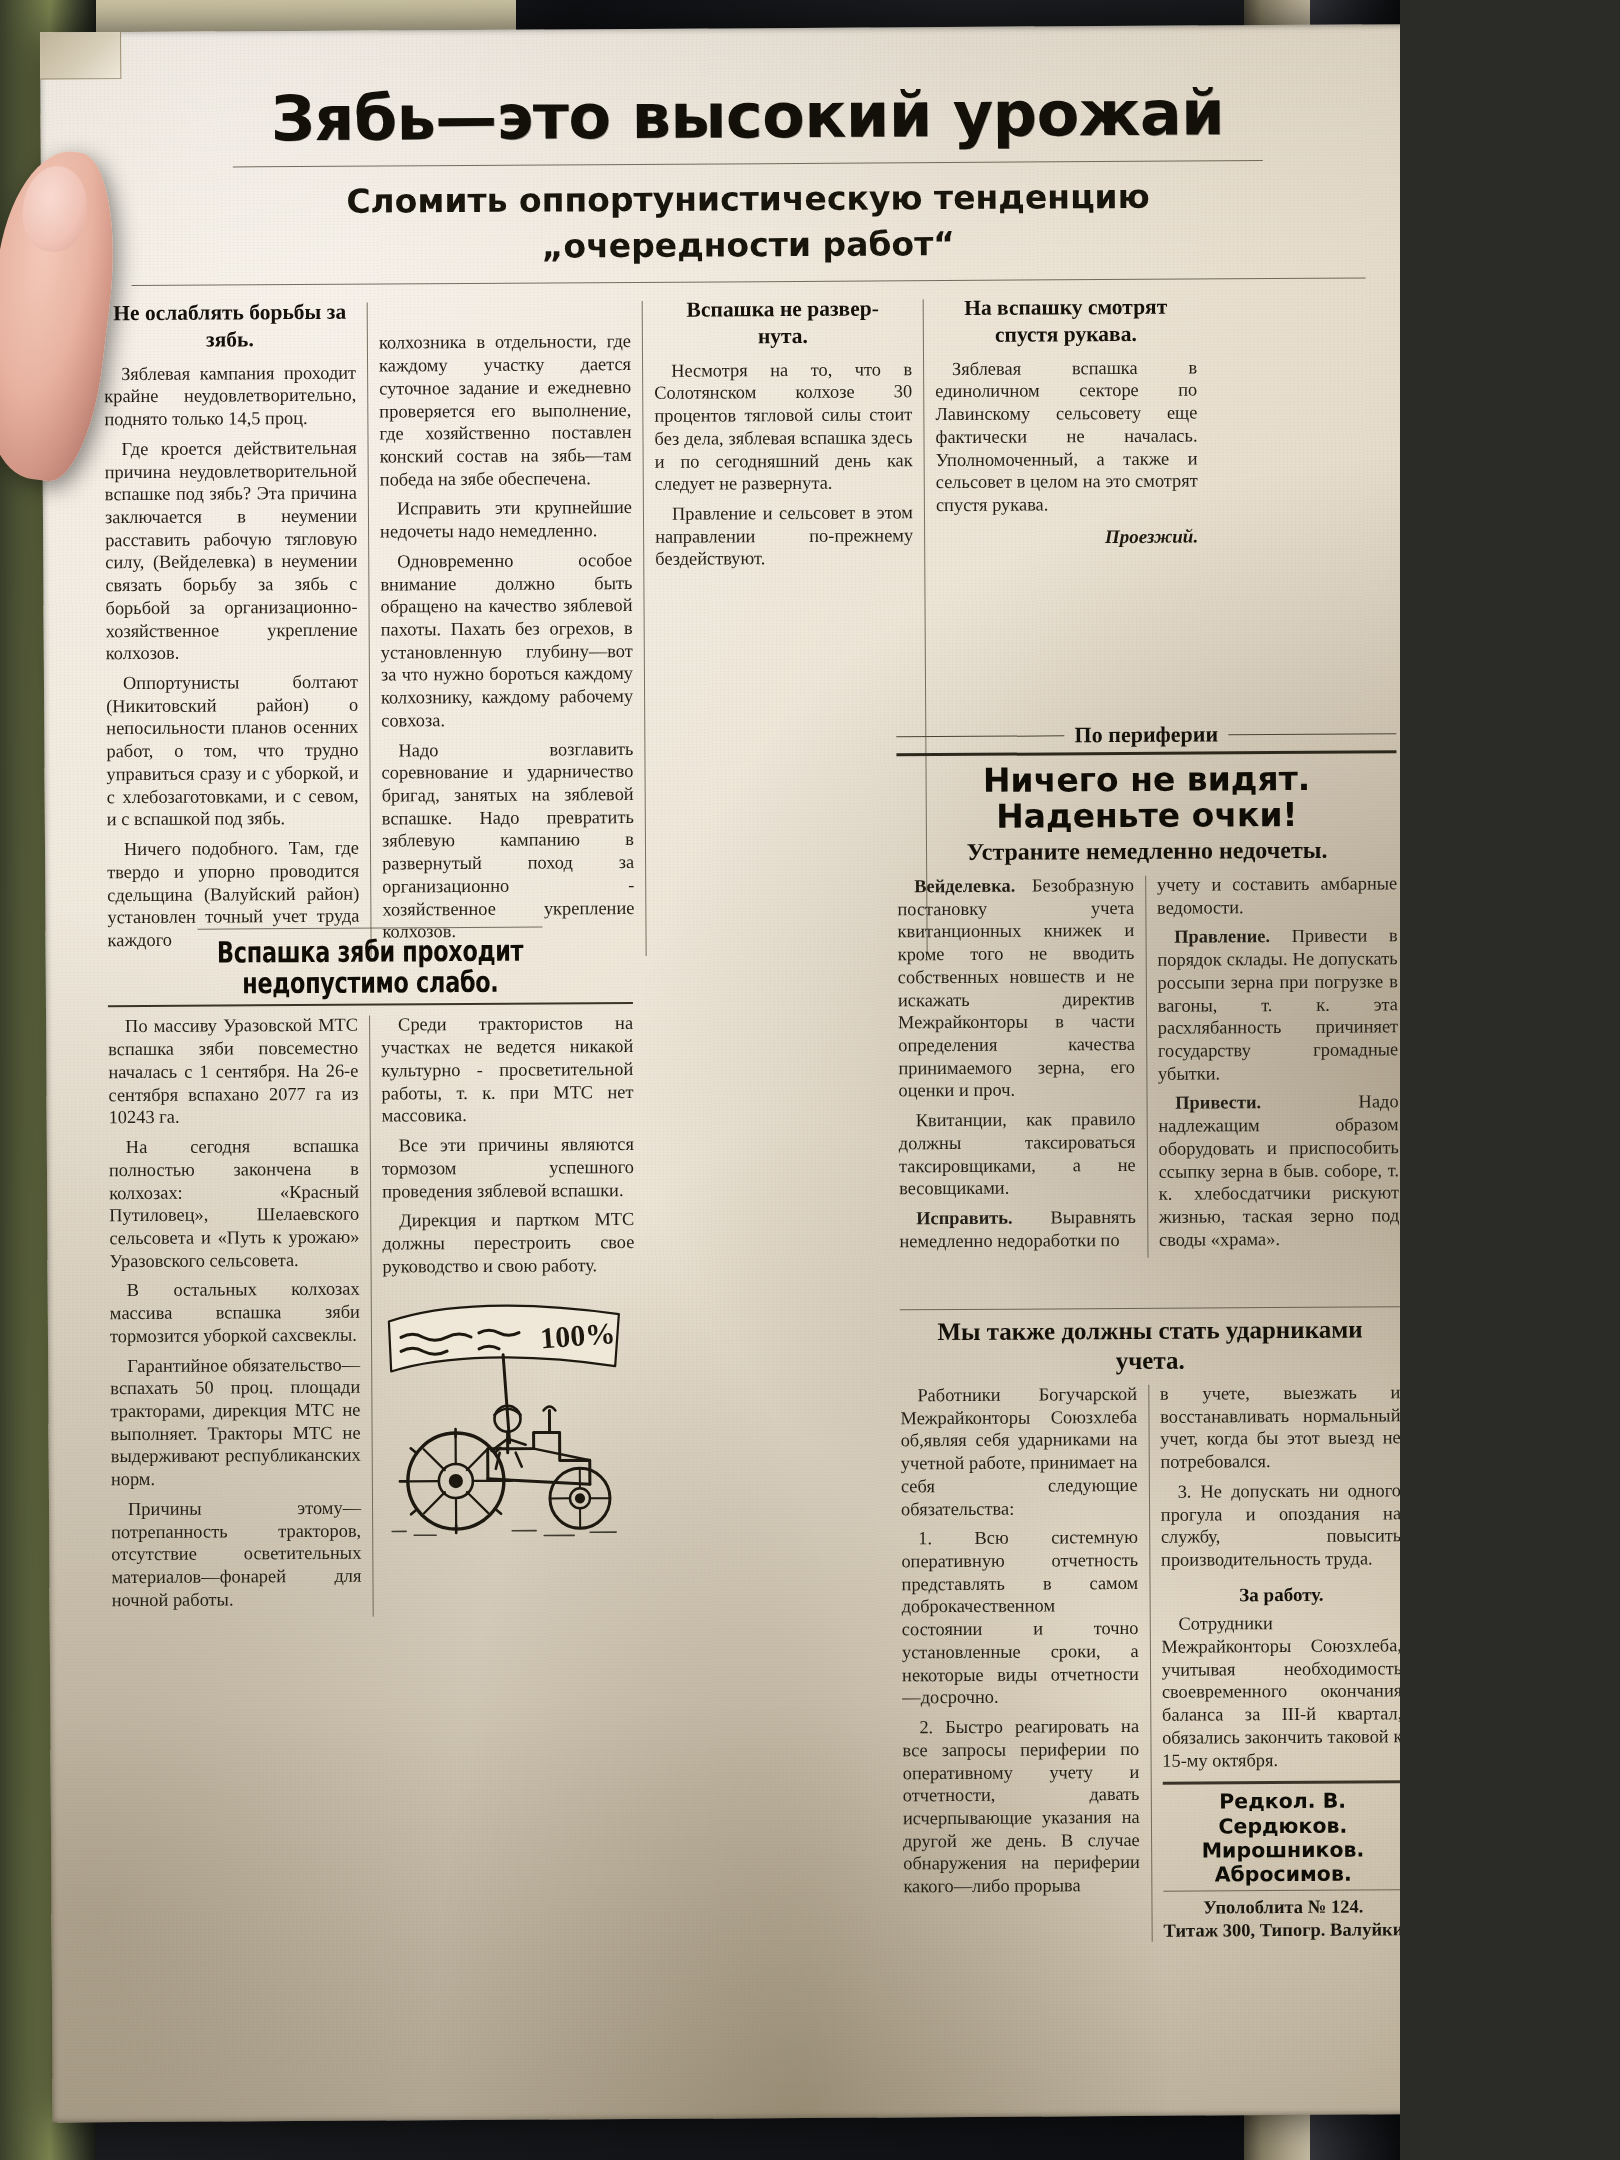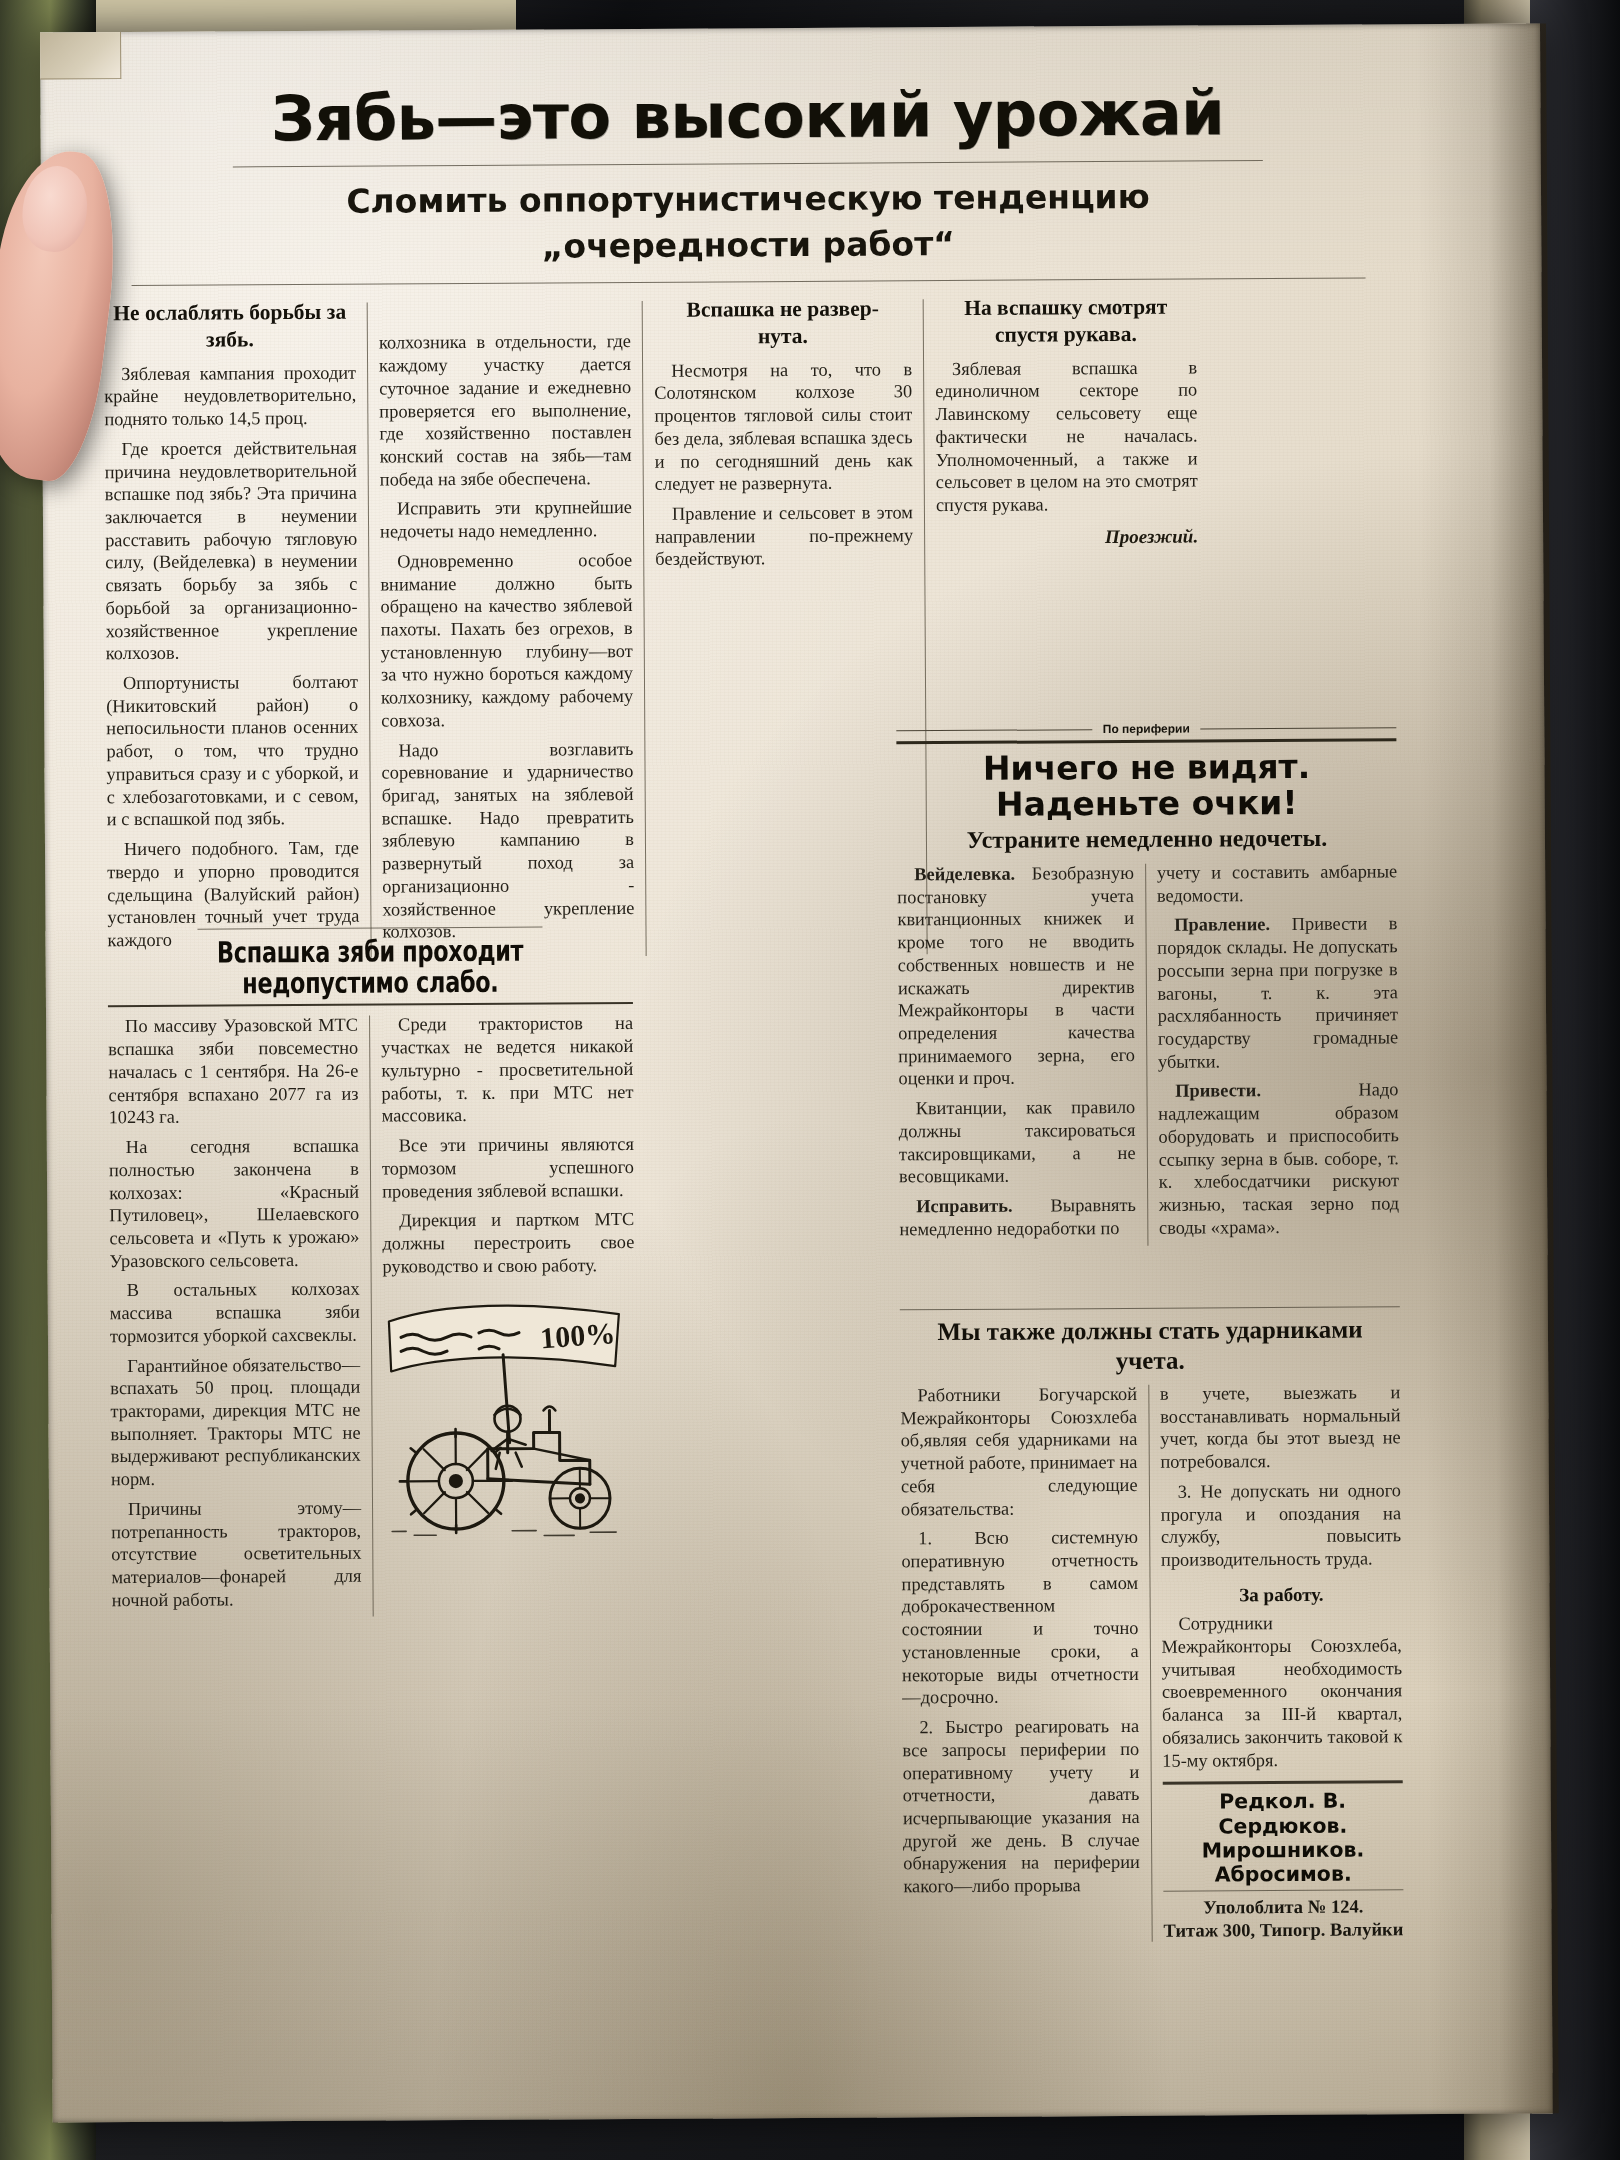--- a/index.html
+++ b/index.html
@@ -5,21 +5,21 @@
 <style>
   html,body{margin:0;padding:0;}
   body{
     width:1620px;height:2160px;
     background:#2b2b28;
     font-family:"Liberation Serif", serif;
     overflow:hidden;
   }
   
   #photo{
-    position:relative;width:1620px;height:2160px;overflow:hidden;
+    position:relative;width:1400px;height:2160px;overflow:hidden;
     background:
       linear-gradient(115deg,#14161a 0%,#26262a 10%,#0f1013 24%,#1c1d20 40%,#0c0d10 100%);
   }
   
   #deskleft{
     position:absolute;left:0;top:0;width:96px;height:2160px;
     background:linear-gradient(90deg,#3a3f2a 0%,#59603c 25%,#7c8450 52%,#3f4530 80%,#1a1c16 100%);
   }
   #deskright{
     position:absolute;right:0;top:0;width:90px;height:2160px;
@@ -145,22 +145,22 @@
     font-family:"Liberation Serif", serif;
     -webkit-hyphens:manual;hyphens:manual;
   }
   p.noind{text-indent:0;}
   p b, .bd{font-weight:700;}
   .band{
     display:flex;align-items:center;gap:10px;margin:4px 0 2px 0;
   }
   .band .ln{flex:1;height:1px;background:#4a4335;}
   .band .lbl{
-    font-family:Liberation Sans, sans-serif;
-    font-weight:700;font-size:12px;color:#15120b;white-space:nowrap;
+    font-family:Liberation Serif, serif;
+    font-weight:700;font-size:22px;color:#15120b;white-space:nowrap;
   }
   .rule-heavy{height:3px;background:#2d281c;margin:4px 0 7px 0;}
   .rule-med{height:2px;background:#3a3428;margin:6px 0 8px 0;}
   .inner2{display:flex;}
   .inner2 .ic{width:252px;}
   .inner2 .ic.w3{width:258px;}
   .inner2 .ic.w4{width:262px;}
   .inner2 .vrule{margin-top:2px;}
   
   .bighead{

